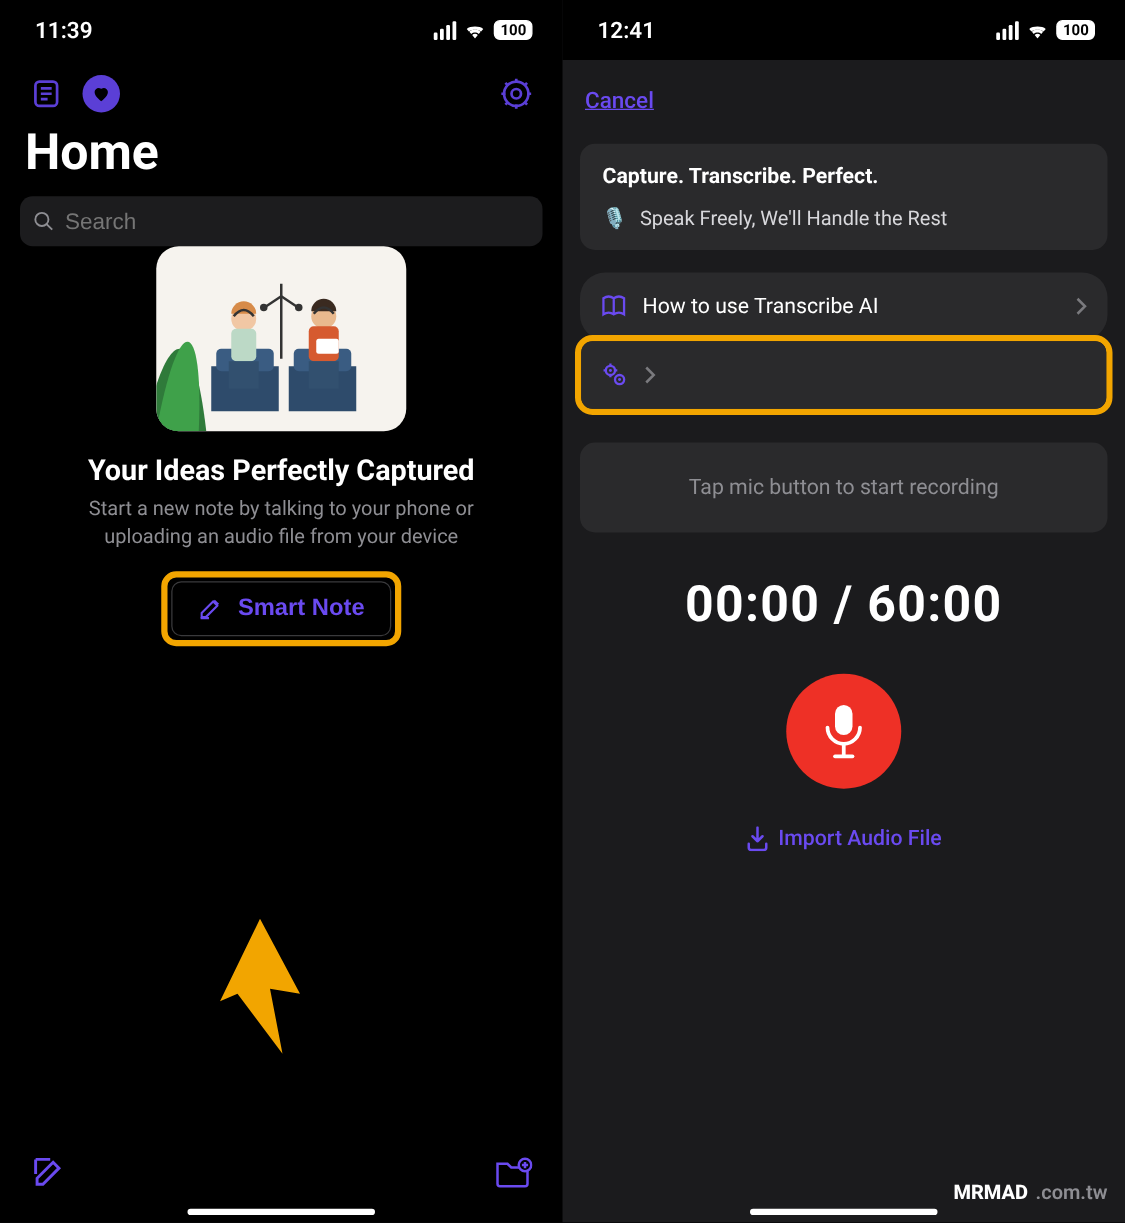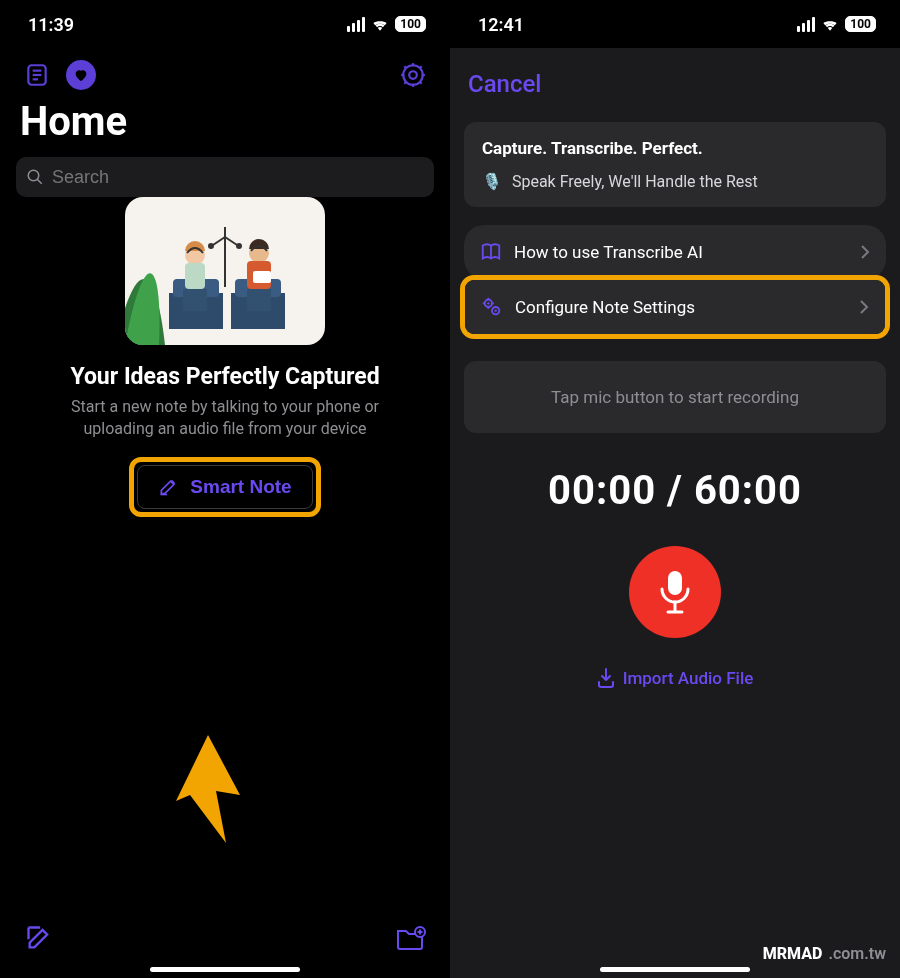--- a/index.html
+++ b/index.html
@@ -31,21 +31,21 @@
   .hero-title { font-size: 23px; font-weight: 700; margin-top: 18px; text-align: center; }
   .hero-sub { font-size: 16px; color: #8e8e93; text-align: center; padding: 6px 36px 0 36px; line-height: 1.35; }
   .smartnote-wrap { margin-top: 18px; border: 5px solid #f2a500; border-radius: 12px; padding: 3px; }
   .smartnote-btn { border: 1.5px solid #3a3a3c; background: #000; color: #6a4af0; font-size: 19px; font-weight: 600; border-radius: 8px; padding: 10px 20px; display: flex; align-items: center; gap: 12px; }
   .arrow-cursor { position: absolute; left: 168px; top: 735px; transform: rotate(0deg); }
   
   .bottombar { position: absolute; bottom: 0; left: 0; right: 0; height: 66px; display: flex; justify-content: space-between; align-items: center; padding: 0 22px 14px 22px; }
   .homeind { position: absolute; bottom: 6px; left: 50%; transform: translateX(-50%); width: 150px; height: 5px; background: #fff; border-radius: 3px; }
   
   .modalhdr { display: flex; align-items: center; padding: 22px 18px 4px 18px; }
-  .cancel { color: #6a4af0; font-size: 24px; font-weight: 500; }
+  .cancel { color: #6a4af0; font-size: 18px; font-weight: 500; text-decoration: underline; }
   .modalhdr .mtitle { flex: 1; text-align: center; font-size: 18px; font-weight: 600; margin-left: -52px; }
   .card { background: #2a2a2c; border-radius: 12px; margin: 20px 14px 0 14px; padding: 16px 18px; }
   .card-title { font-size: 17px; font-weight: 700; }
   .card-sub { display: flex; align-items: center; gap: 10px; margin-top: 14px; font-size: 16px; color: #d8d8dc; }
   .listcard { background: #2a2a2c; border-radius: 20px; margin: 18px 14px 0 14px; overflow: hidden; }
   .listrow { display: flex; align-items: center; padding: 16px 16px; gap: 12px; font-size: 17px; }
   .chev { color: #7a7a7e; }
   .highlight-row-wrap { border: 5px solid #f2a500; border-radius: 14px; margin: -4px 10px 0 10px; }
   .highlight-row-wrap .listrow { background: #2a2a2c; border-radius: 9px; }
   .hintcard { background: #2a2a2c; border-radius: 12px; margin: 22px 14px 0 14px; padding: 26px 0; text-align: center; color: #8e8e93; font-size: 17px; }
@@ -239,21 +239,20 @@
             <circle cx="8" cy="8" r="1.3" fill="#6a4af0"></circle>
           <circle cx="16" cy="16" r="4" fill="none" stroke="#6a4af0" stroke-width="2"></circle>
             <circle cx="16" cy="16" r="1.3" fill="#6a4af0"></circle>
           <g stroke="#6a4af0" stroke-width="2">
               <line x1="8" y1="2" x2="8" y2="4"></line>
               <line x1="8" y1="12" x2="8" y2="14"></line>
               <line x1="2" y1="8" x2="4" y2="8"></line>
               <line x1="12" y1="8" x2="14" y2="8"></line>
             </g>
         </svg>
-        <span style="flex:1">Configure Note Settings</span>
         <svg class="chev" width="10" height="16" viewBox="0 0 10 16">
             <path fill="none" stroke="#7a7a7e" stroke-width="2" d="M2 2l6 6-6 6"></path>
           </svg>
       </div>
     </div>
 
     <div class="hintcard">
       <span>Tap mic button to start recording</span>
     </div>
 

